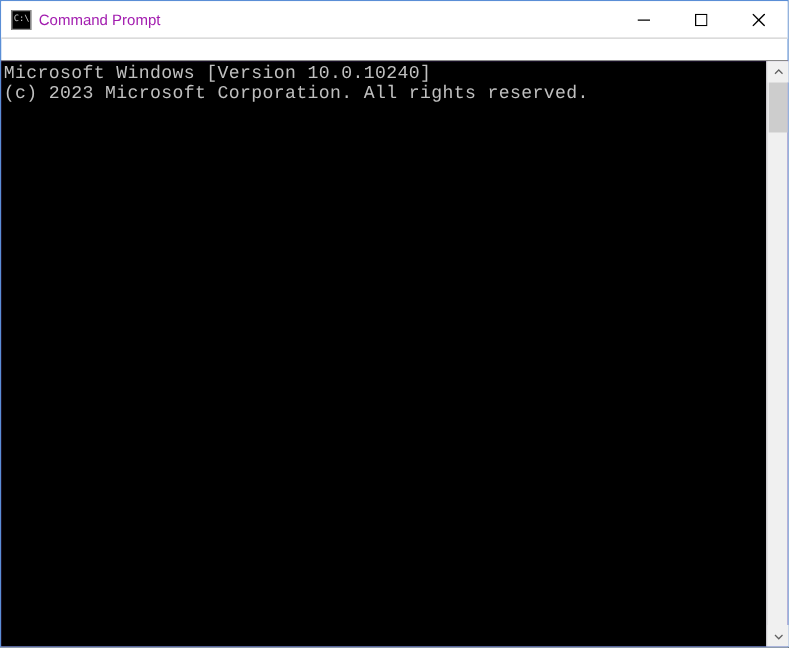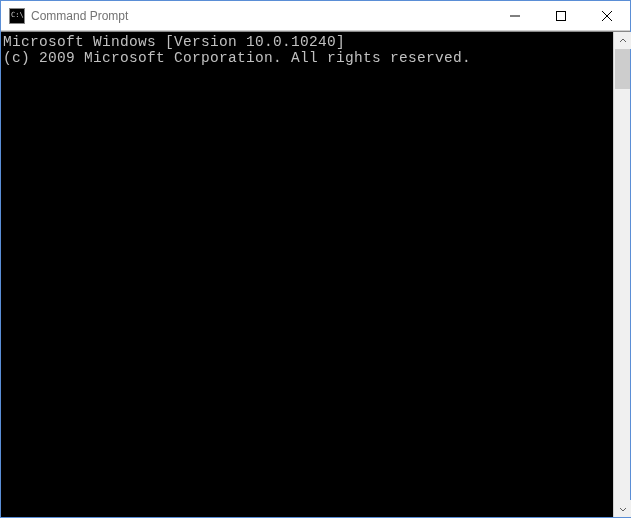--- a/index.html
+++ b/index.html
@@ -38,40 +38,41 @@
       align-items: center;
       justify-content: flex-start;
       padding-left: 1px;
       font-size: 7px;
       font-family: Consolas, monospace;
       color: #ccc;
       line-height: 1;
     }
     .titlebar-text {
       flex: 0 0 auto;
-      color: #737373;
+      color: #a21caf;
       font-size: 12px;
     }
     .titlebar-spacer { flex: 1; }
     .winbtn {
       width: 46px;
       height: 29px;
       display: flex;
       align-items: center;
       justify-content: center;
       background: transparent;
       border: none;
       cursor: default;
     }
     .winbtn svg { width: 10px; height: 10px; }
     .client {
       flex: 1;
       display: flex;
       background: #4c1d95;
       border-top: 1px solid #888;
+      margin-top: 17px;
     }
     .terminal {
       flex: 1;
       background: #000;
       color: #c0c0c0;
       font-family: Consolas, "Courier New", monospace;
       font-size: 14.5px;
       line-height: 16px;
       padding: 2px 0 0 2px;
       white-space: pre;
@@ -137,21 +138,21 @@
         </svg>
     </button>
     <button class="winbtn close">
       <svg viewBox="0 0 10 10">
           <line x1="0" y1="0" x2="10" y2="10" stroke="#000" stroke-width="1"></line>
           <line x1="10" y1="0" x2="0" y2="10" stroke="#000" stroke-width="1"></line>
         </svg>
     </button>
   </div>
   <div class="client">
-    <div class="terminal"><span class="line">Microsoft Windows [Version 10.0.10240]</span><span class="line">(c) 2009 Microsoft Corporation. All rights reserved.</span><span class="blank"></span></div>
+    <div class="terminal"><span class="line">Microsoft Windows [Version 10.0.10240]</span><span class="line">(c) 2023 Microsoft Corporation. All rights reserved.</span><span class="blank"></span></div>
     <div class="scrollbar">
       <div class="sbbtn up">
         <svg viewBox="0 0 8 8">
             <polyline points="1,5 4,2 7,5" fill="none" stroke="#606060" stroke-width="1"></polyline>
           </svg>
       </div>
       <div class="thumb"></div>
       <div class="sbbtn down">
         <svg viewBox="0 0 8 8">
             <polyline points="1,3 4,6 7,3" fill="none" stroke="#606060" stroke-width="1"></polyline>

